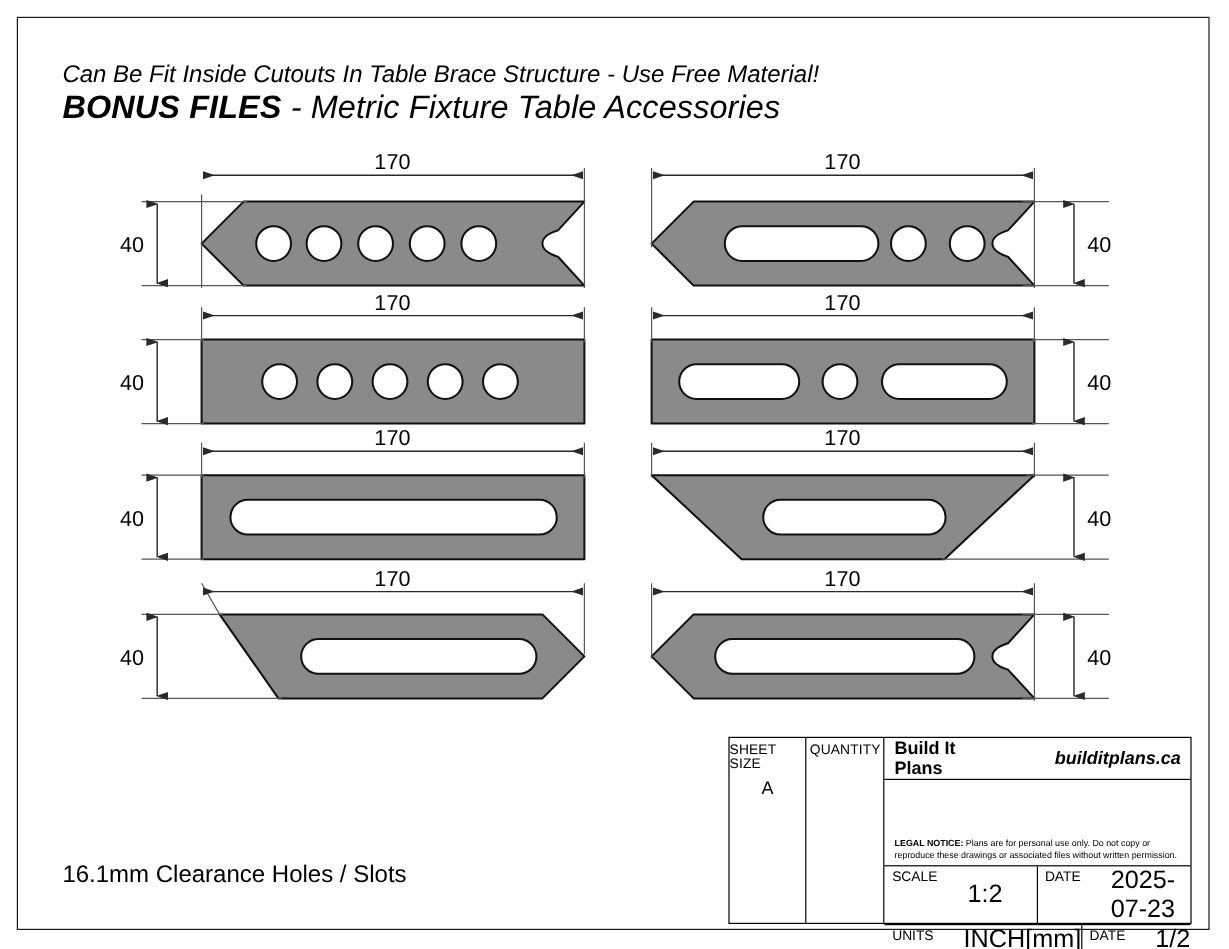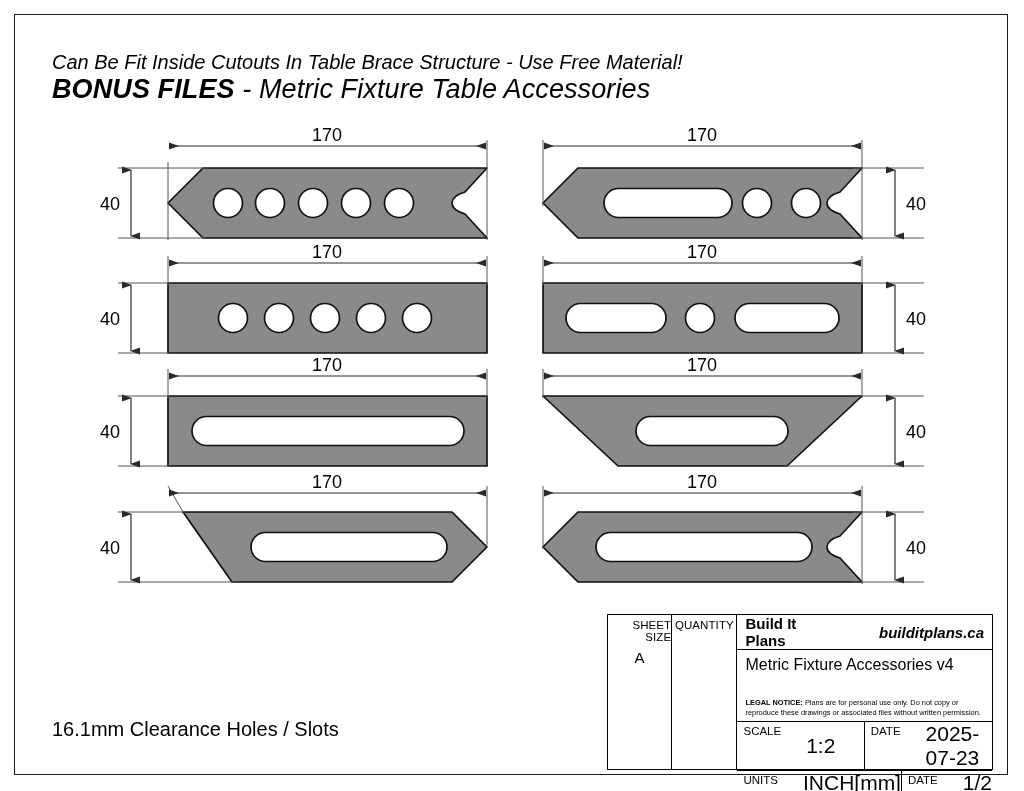--- a/index.html
+++ b/index.html
@@ -114,21 +114,20 @@
     flex-direction: column;
     align-items: center;
     padding-top: 4px;
   }
   .tb-sheetsize {
     border-right: 1.3px solid #000;
   }
   .tb-cap {
     font-size: 11.5px;
     letter-spacing: 0.1px;
-    text-align: right;
   }
   .tb-val-center {
     font-size: 15px;
     margin-top: 6px;
   }
   .tb-right {
     flex: 1 1 auto;
     display: flex;
     flex-direction: column;
     box-sizing: border-box;
@@ -390,21 +389,20 @@
         </div>
       </div>
     </div>
 
     <div class="tb-right">
       <div class="tb-company-row">
         <span id="company-name">Build It Plans</span>
         <span id="company-url">builditplans.ca</span>
       </div>
       <div class="tb-project-row">
-        <div id="project-name">Metric Fixture Accessories v4</div>
         <div id="legal-notice"><span id="legal-label">LEGAL NOTICE:</span><span> Plans are for personal use only. Do not copy or reproduce these drawings or associated files without written permission.</span></div>
       </div>
       <div class="tb-meta-row top">
         <div class="tb-meta-cell first">
           <span class="tb-meta-cap">SCALE</span>
           <span class="tb-meta-val">1:2</span>
         </div>
         <div class="tb-meta-cell">
           <span class="tb-meta-cap">DATE</span>
           <span class="tb-meta-val">2025-07-23</span>

